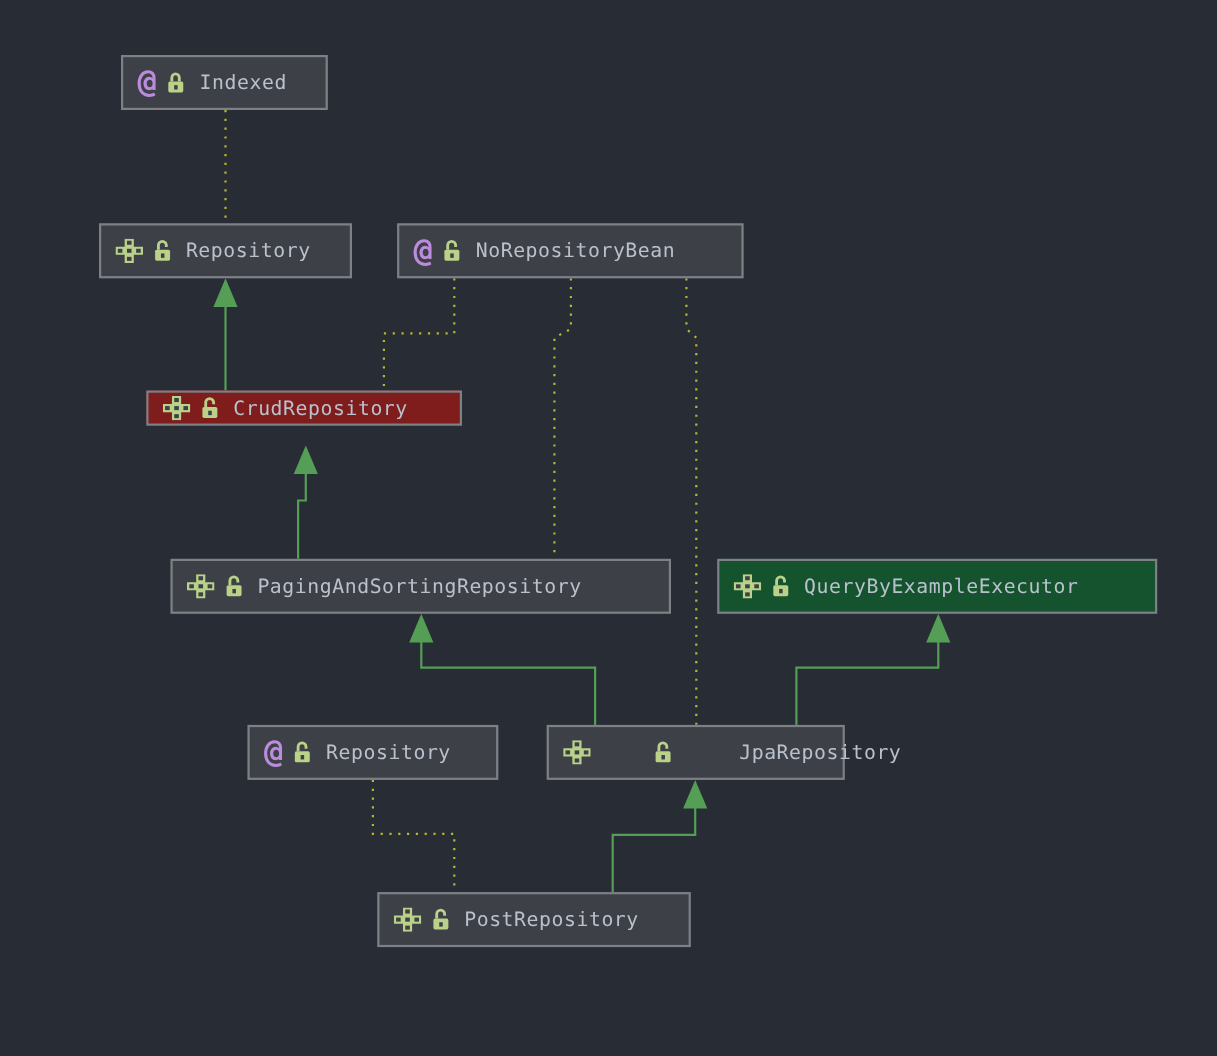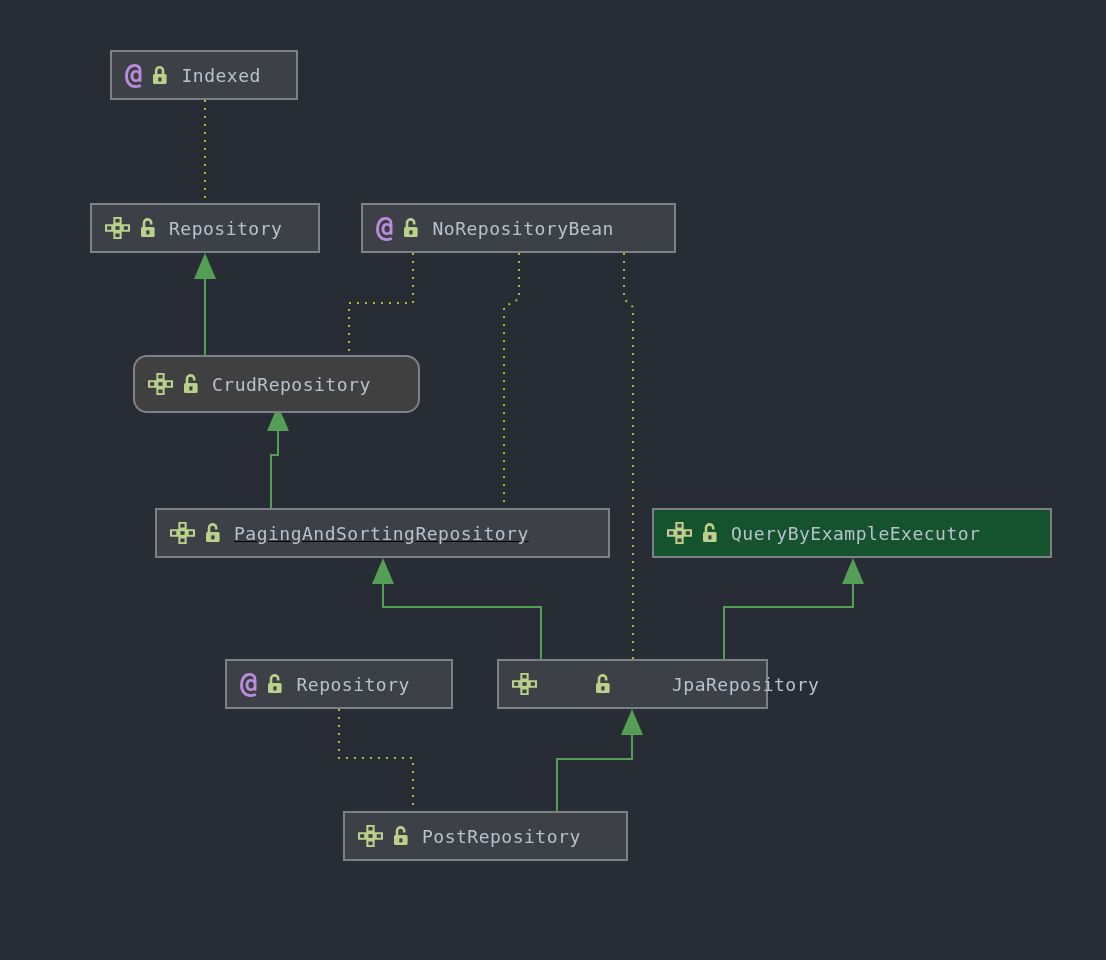--- a/index.html
+++ b/index.html
@@ -118,41 +118,41 @@
         </span>
     <span class="icon-slot lock-slot">
           <svg width="18" height="22" viewBox="0 0 18 22">
             <path d="M5 10 V6 a3.6 3.6 0 0 1 7.2 0 V7.6" fill="none" stroke="#b9d189" stroke-width="2.6"></path>
             <rect x="2" y="10" width="13.6" height="10" rx="1.5" fill="#b9d189"></rect>
             <rect x="7.3" y="13.4" width="3.2" height="4" fill="#3d4046"></rect>
           </svg>
         </span>
     <span class="node-label" style="color: rgb(185, 193, 205);">NoRepositoryBean</span>
   </div>
-      <div class="node" style="left: 133px; top: 355px; width: 287px; height: 58px; background: #404040; border-color: rgb(125, 128, 133); border-radius: 14px;">
+      <div class="node" style="left: 133px; top: 355px; width: 287px; height: 32px; background: #7f1d1d; border-color: rgb(125, 128, 133);">
     <span class="icon-slot kind-slot">
           <svg width="25" height="22" viewBox="0 0 24 24" preserveAspectRatio="none">
             <path d="M8 0 H16 V8 H24 V16 H16 V24 H8 V16 H0 V8 H8 Z" fill="#b9d189"></path>
             <rect x="10" y="2" width="4" height="4" fill="#3d4046"></rect>
             <rect x="2" y="10" width="4" height="4" fill="#3d4046"></rect>
             <rect x="10" y="10" width="4" height="4" fill="#3d4046"></rect>
             <rect x="18" y="10" width="4" height="4" fill="#3d4046"></rect>
             <rect x="10" y="18" width="4" height="4" fill="#3d4046"></rect>
           </svg>
         </span>
     <span class="icon-slot lock-slot">
           <svg width="18" height="22" viewBox="0 0 18 22">
             <path d="M5 10 V6 a3.6 3.6 0 0 1 7.2 0 V7.6" fill="none" stroke="#b9d189" stroke-width="2.6"></path>
             <rect x="2" y="10" width="13.6" height="10" rx="1.5" fill="#b9d189"></rect>
             <rect x="7.3" y="13.4" width="3.2" height="4" fill="#3d4046"></rect>
           </svg>
         </span>
     <span class="node-label" style="color: rgb(185, 193, 205);">CrudRepository</span>
   </div>
-      <div class="node" style="left: 155px; top: 508px; width: 455px; height: 50px; background: rgb(61, 64, 70); border-color: rgb(125, 128, 133); text-decoration: underline;">
+      <div class="node" style="left: 155px; top: 508px; width: 455px; height: 50px; background: rgb(61, 64, 70); border-color: rgb(125, 128, 133);">
     <span class="icon-slot kind-slot">
           <svg width="25" height="22" viewBox="0 0 24 24" preserveAspectRatio="none">
             <path d="M8 0 H16 V8 H24 V16 H16 V24 H8 V16 H0 V8 H8 Z" fill="#b9d189"></path>
             <rect x="10" y="2" width="4" height="4" fill="#3d4046"></rect>
             <rect x="2" y="10" width="4" height="4" fill="#3d4046"></rect>
             <rect x="10" y="10" width="4" height="4" fill="#3d4046"></rect>
             <rect x="18" y="10" width="4" height="4" fill="#3d4046"></rect>
             <rect x="10" y="18" width="4" height="4" fill="#3d4046"></rect>
           </svg>
         </span>

